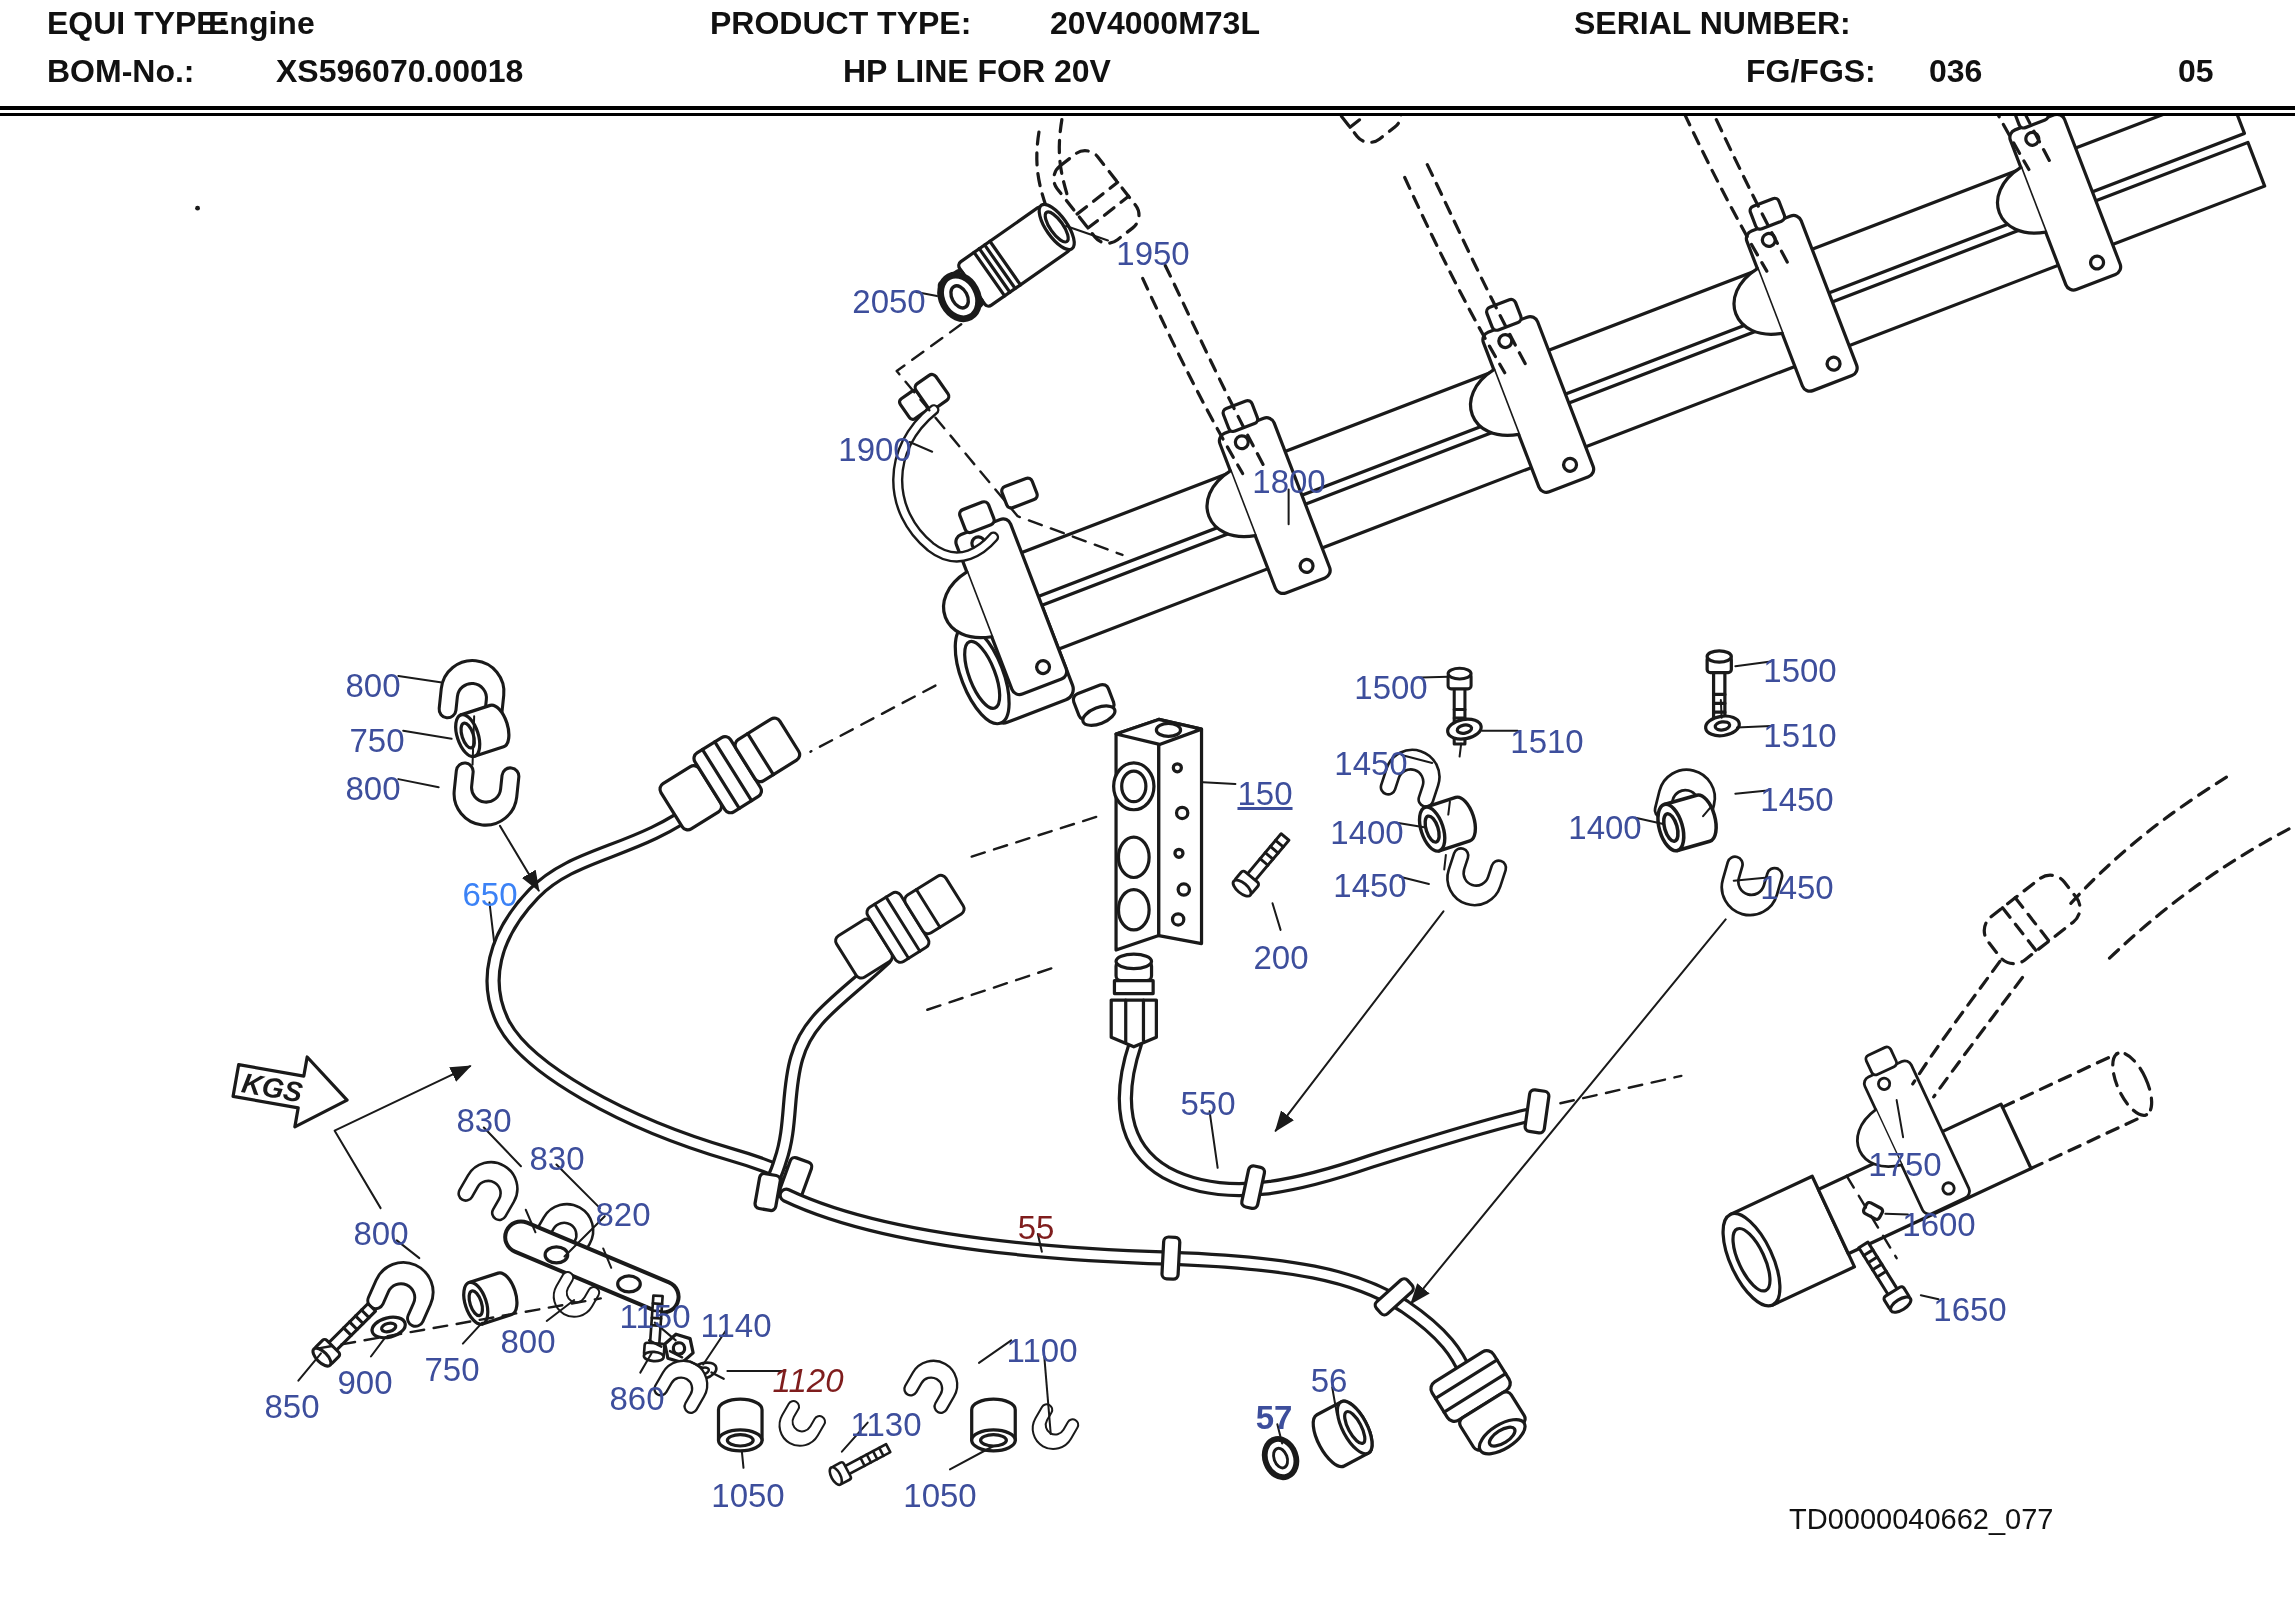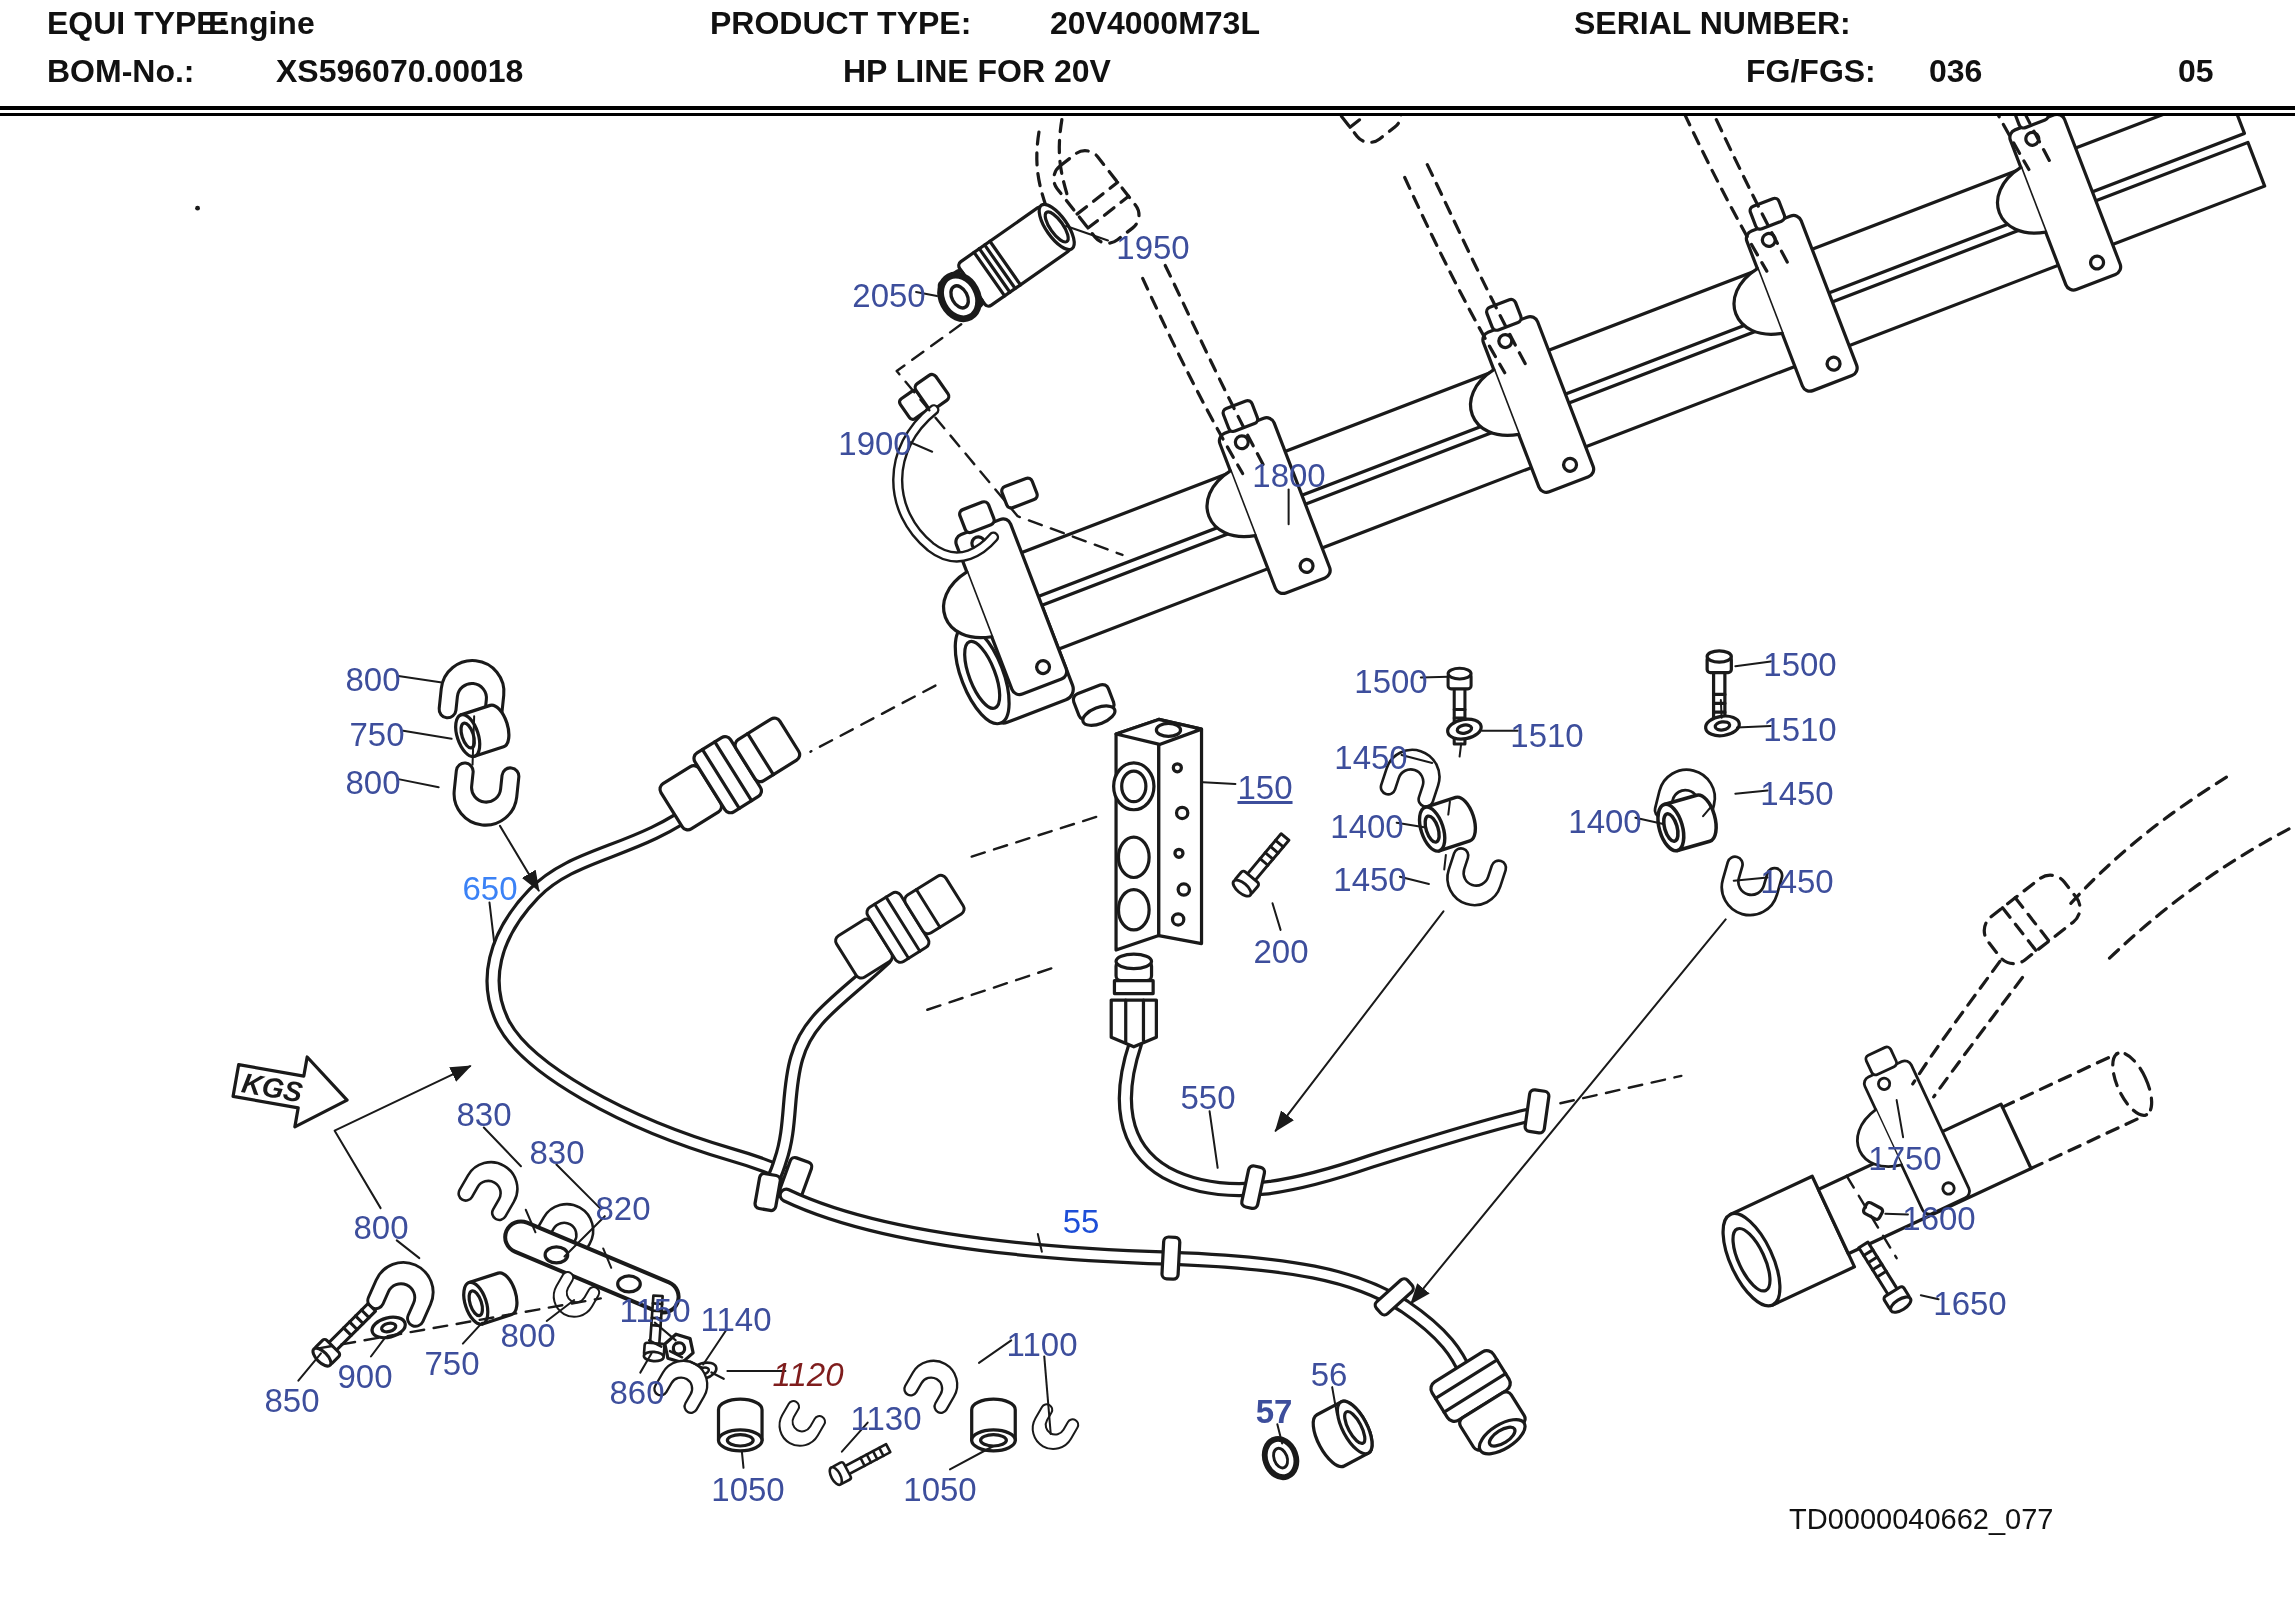--- a/index.html
+++ b/index.html
@@ -3,21 +3,21 @@
 <meta charset="utf-8">
 <style>
   html,body{margin:0;padding:0;background:#fff}
   .page{position:relative;width:2295px;height:1605px;background:#fff;
         font-family:"Liberation Sans",sans-serif;overflow:hidden}
   .hdr-text{position:absolute;font-weight:bold;font-size:32px;color:#111;white-space:nowrap;z-index:5}
   .rule{position:absolute;left:0;top:106px;width:2295px;height:3.2px;background:#fff;
         border-top:4px solid #000;border-bottom:3.2px solid #000;z-index:5}
   .hdr-band{position:absolute;left:0;top:0;width:2295px;height:106px;background:#fff;z-index:4}
   svg.canvas{position:absolute;left:0;top:0;width:2295px;height:1605px;z-index:1}
-  #callout-layer{position:absolute;left:0;top:4px;width:2295px;height:1438px;z-index:3;pointer-events:none}
+  #callout-layer{position:absolute;left:0;top:10px;width:2295px;height:1438px;z-index:3;pointer-events:none}
   .callout{position:absolute;transform:translate(-50%,-50%);font-size:33px;white-space:nowrap}
   .footer-num{position:absolute;font-size:29px;color:#111;z-index:3;white-space:nowrap}
 </style>
 </head>
 <body>
 
 <div class="page">
 
   <div class="hdr-band"></div>
   <span class="hdr-text" style="left:47px;top:4.8px">EQUI TYPE:</span>
@@ -360,21 +360,21 @@
       <span class="callout" style="left: 1547px; top: 732px; color: rgb(61, 78, 156);">1510</span>
       <span class="callout" style="left: 1371px; top: 754px; color: rgb(61, 78, 156);">1450</span>
       <span class="callout" style="left: 1367px; top: 823px; color: rgb(61, 78, 156);">1400</span>
       <span class="callout" style="left: 1370px; top: 876px; color: rgb(61, 78, 156);">1450</span>
       <span class="callout" style="left: 1605px; top: 818px; color: rgb(61, 78, 156);">1400</span>
       <span class="callout" style="left: 1800px; top: 661px; color: rgb(61, 78, 156);">1500</span>
       <span class="callout" style="left: 1800px; top: 726px; color: rgb(61, 78, 156);">1510</span>
       <span class="callout" style="left: 1797px; top: 790px; color: rgb(61, 78, 156);">1450</span>
       <span class="callout" style="left: 1797px; top: 878px; color: rgb(61, 78, 156);">1450</span>
       <span class="callout" style="left: 1208px; top: 1094px; color: rgb(61, 78, 156);">550</span>
-      <span class="callout" style="left: 1036px; top: 1218px; color: #1d4ed8; margin-left: 45px;">55</span>
+      <span class="callout" style="left: 1036px; top: 1218px; color: #7f1d1d;">55</span>
       <span class="callout" style="left: 1905px; top: 1155px; color: rgb(61, 78, 156);">1750</span>
       <span class="callout" style="left: 1939px; top: 1215px; color: rgb(61, 78, 156);">1600</span>
       <span class="callout" style="left: 1970px; top: 1300px; color: rgb(61, 78, 156);">1650</span>
       <span class="callout" style="left: 484px; top: 1111px; color: rgb(61, 78, 156);">830</span>
       <span class="callout" style="left: 557px; top: 1149px; color: rgb(61, 78, 156);">830</span>
       <span class="callout" style="left: 623px; top: 1205px; color: rgb(61, 78, 156);">820</span>
       <span class="callout" style="left: 381px; top: 1224px; color: rgb(61, 78, 156);">800</span>
       <span class="callout" style="left: 655px; top: 1307px; color: rgb(61, 78, 156);">1150</span>
       <span class="callout" style="left: 736px; top: 1316px; color: rgb(61, 78, 156);">1140</span>
       <span class="callout" style="left: 528px; top: 1332px; color: rgb(61, 78, 156);">800</span>

